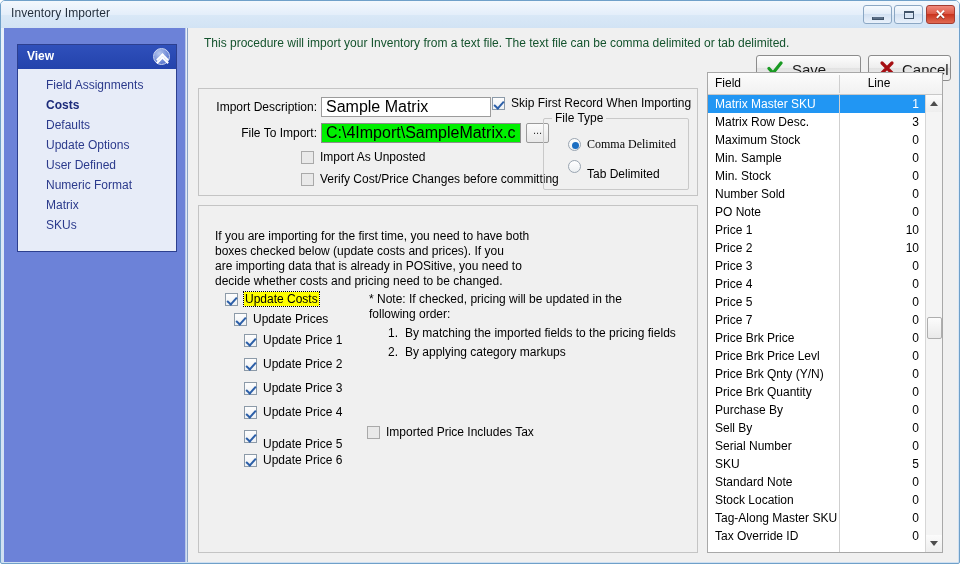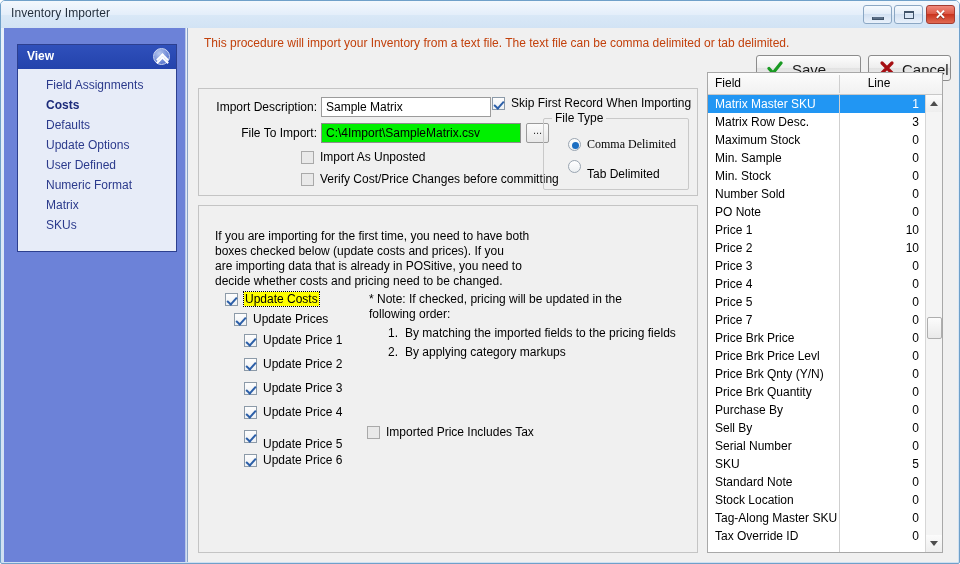--- a/index.html
+++ b/index.html
@@ -102,21 +102,21 @@
 
   
   #mainpane {
     position: absolute; left: 186px; top: 27px;
     width: 771px; height: 534px;
     background: #f0f0f0;
     border-left: 1px solid #8aa2c4;
   }
   #intro-text {
     position: absolute; left: 16px; top: 8px;
-    font-size: 12px; color: #c2410c;
+    font-size: 12px; color: #14532d;
   }
   .tbtn {
     position: absolute; top: 27px; height: 26px;
     border: 1px solid #8c8c8c; border-radius: 3px;
     background: linear-gradient(to bottom, #fdfdfd 0%, #eeeeee 48%, #e2e2e2 50%, #f2f2f2 100%);
     font-size: 15px; color: #1a1a1a;
     cursor: pointer;
   }
   #save-button { left: 568px; width: 105px; }
   #cancel-button { left: 680px; width: 83px; }
@@ -140,21 +140,21 @@
   #gb-top { left: 10px; top: 60px; width: 500px; height: 108px; }
   #gb-main { left: 10px; top: 177px; width: 500px; height: 348px; }
 
   .lblr {
     position: absolute; font-size: 12px; color: #000; text-align: right;
   }
   .textbox {
     position: absolute;
     border: 1px solid #9b9b9b;
     background: #ffffff;
-    font-size: 12px; color: #000;
+    font-size: 16px; color: #000;
     padding: 2px 4px;
     height: 20px;
     line-height: 15px;
   }
   #file-input { background: #00f000; border: 1px solid #8e8e8e; }
   #browse-button {
     position: absolute; width: 23px; height: 20px;
     border: 1px solid #9a9a9a; border-radius: 2px;
     background: linear-gradient(to bottom, #fbfbfb, #e8e8e8);
     font-size: 11px; text-align: center; line-height: 12px; color: #333;

